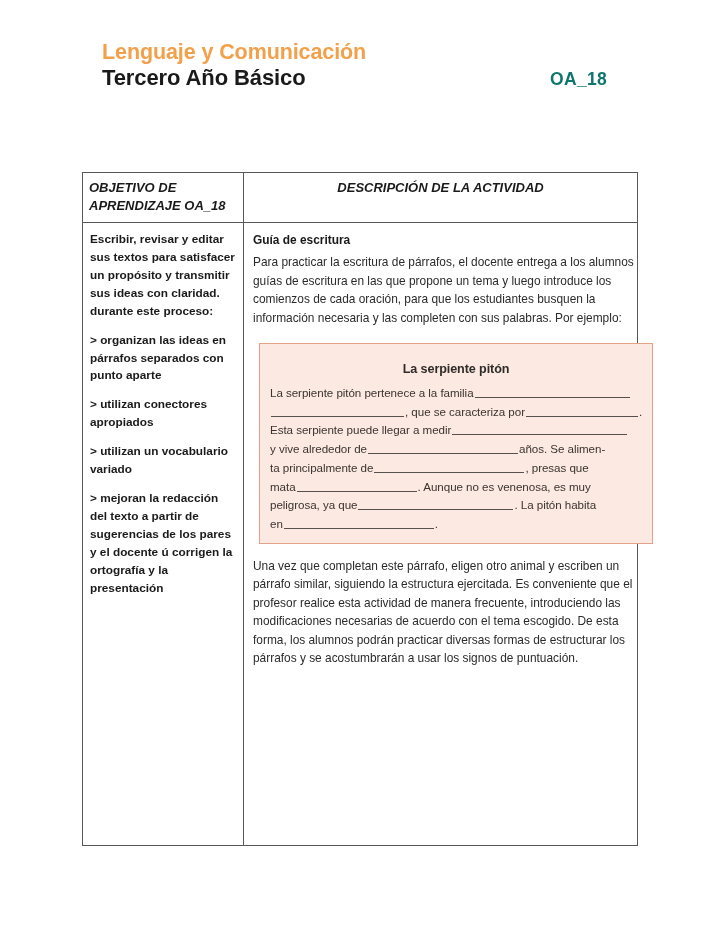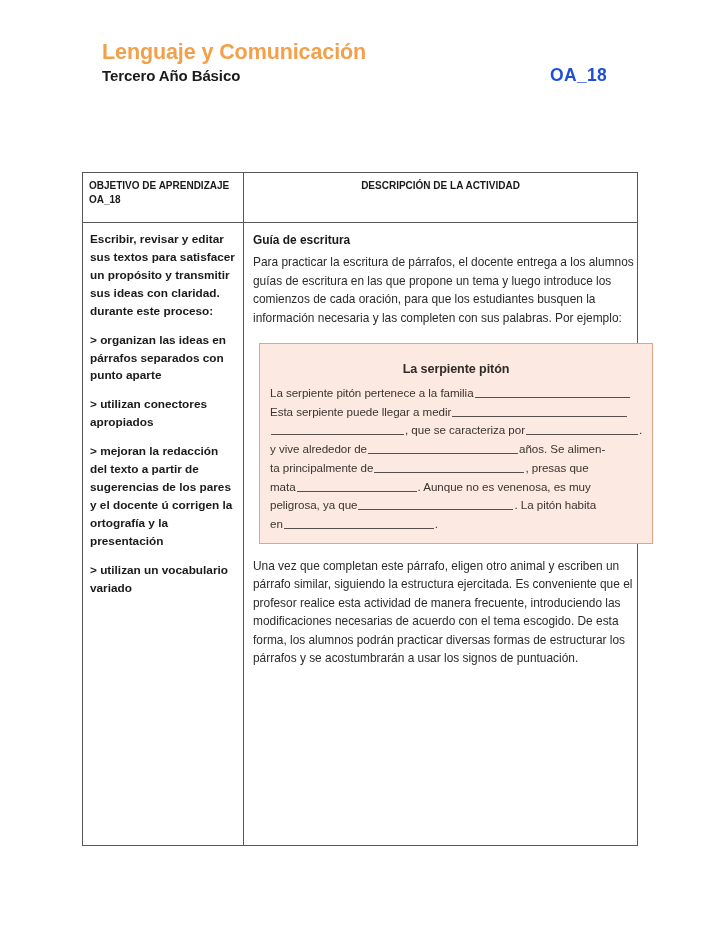--- a/index.html
+++ b/index.html
@@ -40,30 +40,30 @@
     white-space: nowrap;
   }
   .grade-row {
     display: flex;
     align-items: baseline;
     justify-content: space-between;
     margin-top: 1px;
     width: 505px;
   }
   .grade-title {
-    font-size: 15px;
+    font-size: 22px;
     font-weight: bold;
     color: #1a1a1a;
     letter-spacing: -0.1px;
     white-space: nowrap;
   }
   .oa-code {
     font-size: 17.5px;
     font-weight: bold;
-    color: #1d4ed8;
+    color: #0f766e;
     letter-spacing: 0.3px;
     white-space: nowrap;
     text-align: center;
   }
 
   
   .section-title {
     position: absolute;
     left: 82px;
     top: 140px;
@@ -103,25 +103,26 @@
     box-sizing: border-box;
     border-right: 1px solid #58585a;
     flex: 0 0 161px;
   }
   .col-right {
     flex: 1 1 auto;
     box-sizing: border-box;
   }
 
   .th-text {
-    font-size: 10px;
+    font-size: 13px;
     font-weight: bold;
     color: #1a1a1a;
     padding: 6px 6px 0 6px;
     line-height: 1.42;
+    font-style: italic;
   }
   .th-left { text-align: left; }
   .th-right { text-align: center; padding-top: 6px; }
 
   .cell-left {
     padding: 8px 7px 8px 7px;
     font-size: 11.8px;
     font-weight: bold;
     line-height: 1.52;
     color: #1a1a1a;
@@ -211,42 +212,42 @@
       </div>
     </div>
 
     <div class="table-body">
 
       <div class="col-left">
         <div class="cell-left">
           <p>Escribir, revisar y editar sus textos para satisfacer un propósito y transmitir sus ideas con claridad. durante este proceso:</p>
           <p>&gt; organizan las ideas en párrafos separados con punto aparte</p>
           <p>&gt; utilizan conectores apropiados</p>
+          <p>&gt; utilizan un vocabulario variado</p>
           <p>&gt; mejoran la redacción del texto a partir de sugerencias de los pares y el docente ú corrigen la ortografía y la presentación</p>
-          <p>&gt; utilizan un vocabulario variado</p>
         </div>
       </div>
 
       <div class="col-right">
         <div class="cell-right">
 
           <p class="lead-title">Guía de escritura</p>
 
           <p class="para">Para practicar la escritura de párrafos, el docente entrega a los alumnos guías de escritura en las que propone un tema y luego introduce los comienzos de cada oración, para que los estudiantes busquen la información necesaria y las completen con sus palabras. Por ejemplo:</p>
 
           <div class="example-box">
             <div class="example-title">La serpiente pitón</div>
 
             <div class="example-body">
 
               <span class="ln"><span>La serpiente pitón pertenece a la familia</span><span class="blank b-155"></span></span>
 
+              <span class="ln"><span class="blank b-133"></span><span>, que se caracteriza por</span><span class="blank b-112"></span><span>.</span></span>
+
               <span class="ln"><span>Esta serpiente puede llegar a medir</span><span class="blank b-175"></span></span>
-
-              <span class="ln"><span class="blank b-133"></span><span>, que se caracteriza por</span><span class="blank b-112"></span><span>.</span></span>
 
               <span class="ln"><span> y vive alrededor de</span><span class="blank b-150"></span><span>años. Se alimen-</span></span>
 
               <span class="ln"><span>ta principalmente de</span><span class="blank b-150"></span><span>, presas que</span></span>
 
               <span class="ln"><span>mata</span><span class="blank b-120"></span><span>. Aunque no es venenosa, es muy</span></span>
 
               <span class="ln"><span>peligrosa, ya que</span><span class="blank b-155"></span><span>. La pitón habita</span></span>
 
               <span class="ln"><span>en</span><span class="blank b-150"></span><span>.</span></span>

